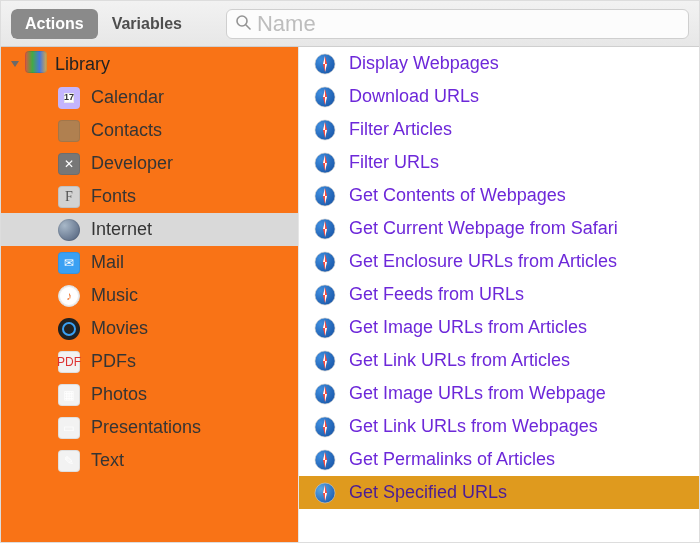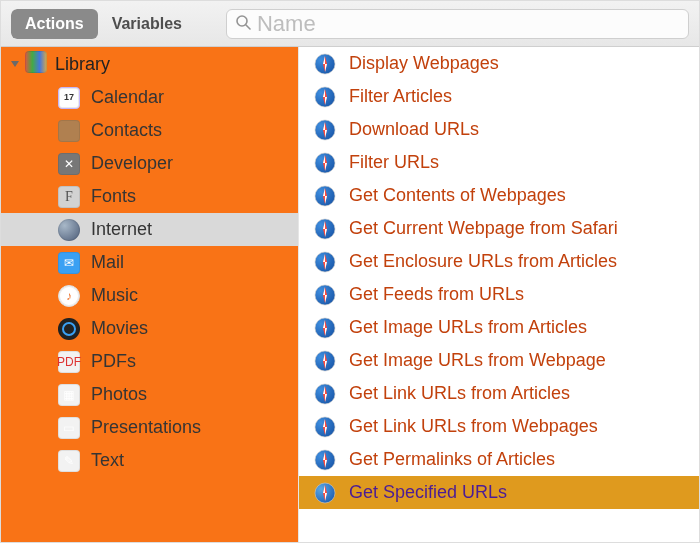--- a/index.html
+++ b/index.html
@@ -21,25 +21,25 @@
     .tree-root .lbl { font-size: 18px; margin-left: 4px; }
     .cat { display: flex; align-items: center; height: 33px; padding-left: 56px; gap: 10px; cursor: default; }
     .cat.selected { background: #d9d9d9; }
     .cat .icon-box { width: 24px; height: 24px; display: inline-flex; align-items: center; justify-content: center; }
     .cat .lbl { font-size: 18px; color: #353535; }
     .actions { flex: 1; overflow-y: auto; background: #fff; }
     .action { display: flex; align-items: center; height: 33px; padding-left: 14px; gap: 12px; cursor: default; }
     .action.selected { background: #df9a1e; }
     .action.selected .lbl { color: #4c1d95; }
     .action .icon-box { width: 24px; height: 24px; display: inline-flex; align-items: center; justify-content: center; }
-    .action .lbl { font-size: 18px; color: #c2410c; white-space: nowrap; overflow: hidden; text-overflow: ellipsis; }
+    .action .lbl { font-size: 18px; color: #6d28d9; white-space: nowrap; overflow: hidden; text-overflow: ellipsis; }
     
     .ico { width: 22px; height: 22px; border-radius: 4px; display:inline-flex; align-items:center; justify-content:center; font-size:12px; color:#fff; box-shadow: inset 0 0 0 1px rgba(0,0,0,0.08); }
     .ico-books { background: linear-gradient(90deg,#d54,#4a4,#47d,#da4); }
-    .ico-cal { background:#fefefe; border:1px solid #c4b5fd; color:#333; font-weight:700; font-size:9px; line-height:1; }
+    .ico-cal { background:#fefefe; border:6px solid #c4b5fd; color:#333; font-weight:700; font-size:9px; line-height:1; }
     .ico-contacts { background:#b08050; }
     .ico-dev { background:#777; }
     .ico-finder { background:#3aa0f3; }
     .ico-fonts { background:#d2d2d2; color:#555; font-family:serif; font-size:14px;}
     .ico-internet { background: radial-gradient(circle at 30% 30%, #a8b8c8, #4a5a76); border-radius:50%; }
     .ico-mail { background:#3aa0f3; }
     .ico-movies { background:#222; border-radius:50%; position:relative; }
     .ico-movies::after{content:"";position:absolute;inset:4px;border:2px solid #3aa0f3;border-radius:50%;}
     .ico-music { background:#fff; border:1px solid #ddd; border-radius:50%; position:relative;}
     .ico-music::after{content:"♪"; color:#e73; font-size:12px;}
@@ -184,54 +184,54 @@
                     <stop offset="0%" stop-color="#3f8fe0"></stop>
                     <stop offset="100%" stop-color="#1a58aa"></stop>
                   </radialGradient>
                 </defs>
                 <circle cx="11" cy="11" r="10" fill="url(#g0)" stroke="#c9c9c9" stroke-width="0.6"></circle>
                 <polygon points="11,3 13,11 11,19 9,11" fill="#ff4a3d"></polygon>
                 <polygon points="11,3 9,11 11,11" fill="#ffffff"></polygon>
                 <polygon points="11,19 13,11 11,11" fill="#ffffff"></polygon>
               </svg>
             </span>
+            <span class="lbl">Download URLs</span>
+          </div>
+          <div class="action">
+            <span class="icon-box">
+              <svg width="22" height="22" viewBox="0 0 22 22">
+                <defs>
+                  <radialGradient id="g0" cx="30%" cy="30%" r="80%">
+                    <stop offset="0%" stop-color="#3f8fe0"></stop>
+                    <stop offset="100%" stop-color="#1a58aa"></stop>
+                  </radialGradient>
+                </defs>
+                <circle cx="11" cy="11" r="10" fill="url(#g0)" stroke="#c9c9c9" stroke-width="0.6"></circle>
+                <polygon points="11,3 13,11 11,19 9,11" fill="#ff4a3d"></polygon>
+                <polygon points="11,3 9,11 11,11" fill="#ffffff"></polygon>
+                <polygon points="11,19 13,11 11,11" fill="#ffffff"></polygon>
+              </svg>
+            </span>
             <span class="lbl">Filter Articles</span>
           </div>
           <div class="action">
             <span class="icon-box">
               <svg width="22" height="22" viewBox="0 0 22 22">
                 <defs>
                   <radialGradient id="g0" cx="30%" cy="30%" r="80%">
                     <stop offset="0%" stop-color="#3f8fe0"></stop>
                     <stop offset="100%" stop-color="#1a58aa"></stop>
                   </radialGradient>
                 </defs>
                 <circle cx="11" cy="11" r="10" fill="url(#g0)" stroke="#c9c9c9" stroke-width="0.6"></circle>
                 <polygon points="11,3 13,11 11,19 9,11" fill="#ff4a3d"></polygon>
                 <polygon points="11,3 9,11 11,11" fill="#ffffff"></polygon>
                 <polygon points="11,19 13,11 11,11" fill="#ffffff"></polygon>
               </svg>
             </span>
-            <span class="lbl">Download URLs</span>
-          </div>
-          <div class="action">
-            <span class="icon-box">
-              <svg width="22" height="22" viewBox="0 0 22 22">
-                <defs>
-                  <radialGradient id="g0" cx="30%" cy="30%" r="80%">
-                    <stop offset="0%" stop-color="#3f8fe0"></stop>
-                    <stop offset="100%" stop-color="#1a58aa"></stop>
-                  </radialGradient>
-                </defs>
-                <circle cx="11" cy="11" r="10" fill="url(#g0)" stroke="#c9c9c9" stroke-width="0.6"></circle>
-                <polygon points="11,3 13,11 11,19 9,11" fill="#ff4a3d"></polygon>
-                <polygon points="11,3 9,11 11,11" fill="#ffffff"></polygon>
-                <polygon points="11,19 13,11 11,11" fill="#ffffff"></polygon>
-              </svg>
-            </span>
             <span class="lbl">Filter URLs</span>
           </div>
           <div class="action">
             <span class="icon-box">
               <svg width="22" height="22" viewBox="0 0 22 22">
                 <defs>
                   <radialGradient id="g0" cx="30%" cy="30%" r="80%">
                     <stop offset="0%" stop-color="#3f8fe0"></stop>
                     <stop offset="100%" stop-color="#1a58aa"></stop>
                   </radialGradient>
@@ -320,38 +320,38 @@
                     <stop offset="0%" stop-color="#3f8fe0"></stop>
                     <stop offset="100%" stop-color="#1a58aa"></stop>
                   </radialGradient>
                 </defs>
                 <circle cx="11" cy="11" r="10" fill="url(#g0)" stroke="#c9c9c9" stroke-width="0.6"></circle>
                 <polygon points="11,3 13,11 11,19 9,11" fill="#ff4a3d"></polygon>
                 <polygon points="11,3 9,11 11,11" fill="#ffffff"></polygon>
                 <polygon points="11,19 13,11 11,11" fill="#ffffff"></polygon>
               </svg>
             </span>
+            <span class="lbl">Get Link URLs from Articles</span>
+          </div>
+          <div class="action">
+            <span class="icon-box">
+              <svg width="22" height="22" viewBox="0 0 22 22">
+                <defs>
+                  <radialGradient id="g0" cx="30%" cy="30%" r="80%">
+                    <stop offset="0%" stop-color="#3f8fe0"></stop>
+                    <stop offset="100%" stop-color="#1a58aa"></stop>
+                  </radialGradient>
+                </defs>
+                <circle cx="11" cy="11" r="10" fill="url(#g0)" stroke="#c9c9c9" stroke-width="0.6"></circle>
+                <polygon points="11,3 13,11 11,19 9,11" fill="#ff4a3d"></polygon>
+                <polygon points="11,3 9,11 11,11" fill="#ffffff"></polygon>
+                <polygon points="11,19 13,11 11,11" fill="#ffffff"></polygon>
+              </svg>
+            </span>
             <span class="lbl">Get Image URLs from Webpage</span>
-          </div>
-          <div class="action">
-            <span class="icon-box">
-              <svg width="22" height="22" viewBox="0 0 22 22">
-                <defs>
-                  <radialGradient id="g0" cx="30%" cy="30%" r="80%">
-                    <stop offset="0%" stop-color="#3f8fe0"></stop>
-                    <stop offset="100%" stop-color="#1a58aa"></stop>
-                  </radialGradient>
-                </defs>
-                <circle cx="11" cy="11" r="10" fill="url(#g0)" stroke="#c9c9c9" stroke-width="0.6"></circle>
-                <polygon points="11,3 13,11 11,19 9,11" fill="#ff4a3d"></polygon>
-                <polygon points="11,3 9,11 11,11" fill="#ffffff"></polygon>
-                <polygon points="11,19 13,11 11,11" fill="#ffffff"></polygon>
-              </svg>
-            </span>
-            <span class="lbl">Get Link URLs from Articles</span>
           </div>
           <div class="action">
             <span class="icon-box">
               <svg width="22" height="22" viewBox="0 0 22 22">
                 <defs>
                   <radialGradient id="g0" cx="30%" cy="30%" r="80%">
                     <stop offset="0%" stop-color="#3f8fe0"></stop>
                     <stop offset="100%" stop-color="#1a58aa"></stop>
                   </radialGradient>
                 </defs>

